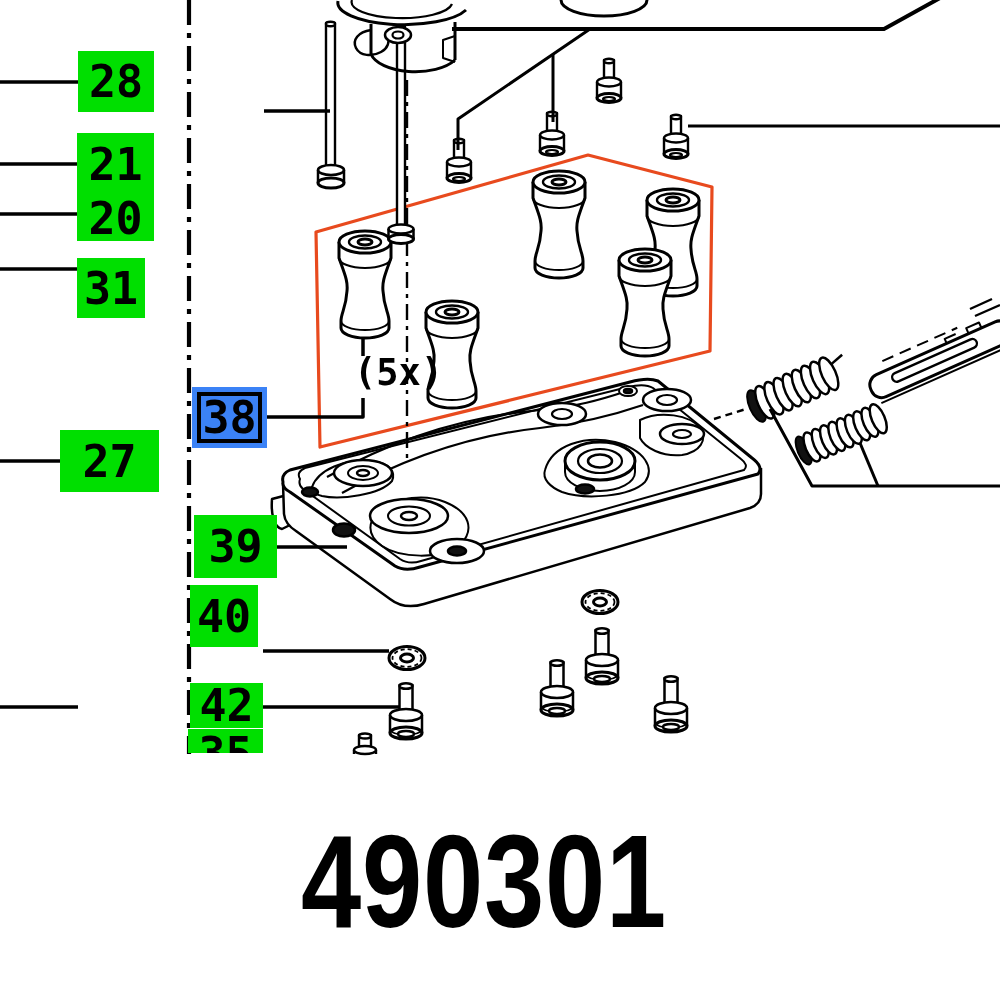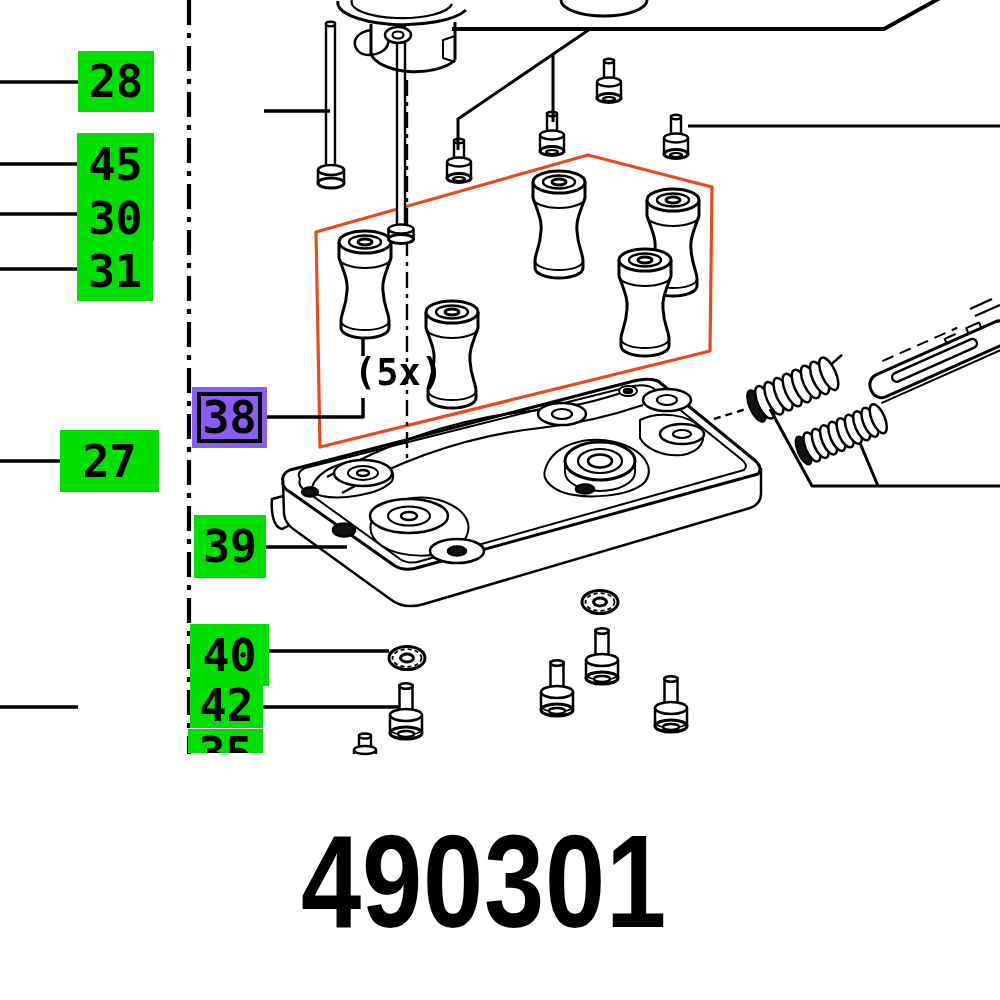--- a/index.html
+++ b/index.html
@@ -2,21 +2,21 @@
 <html><head>
 <meta charset="utf-8">
 <style>
   html,body{margin:0;padding:0;background:#fff;}
   #stage{position:relative;width:1000px;height:1000px;background:#fff;overflow:hidden;
          font-family:"DejaVu Sans Mono", monospace;text-align:right;}
   #drawing{position:absolute;left:0;top:0;}
   .callout{position:absolute;background:#00DF00;color:#000;display:flex;align-items:center;
            justify-content:center;font-weight:bold;font-size:45px;line-height:1;
            font-family:"DejaVu Sans Mono", monospace;}
-  .callout.red{background:#8b5cf6;}
+  .callout.red{background:#3b82f6;}
   .callout .inner{position:absolute;left:5px;top:5px;right:5px;bottom:5px;
                   border:4px solid #000;pointer-events:none;}
   .callout span{position:relative;z-index:2;}
   .callout.partial{overflow:hidden;align-items:flex-start;}
   .callout.partial span{margin-top:2px;}
   #qty-note{position:absolute;left:326px;top:351px;font-size:37px;font-weight:bold;
             color:#000;font-family:"DejaVu Sans Mono", monospace;margin-left:28px;}
   #part-number{position:absolute;left:301px;top:816px;font-size:132px;font-weight:bold;
                color:#000;font-family:"Liberation Sans", sans-serif;line-height:1;
                transform:scaleX(0.82);transform-origin:0 0;letter-spacing:1px;}
@@ -218,39 +218,39 @@
     <line x1="860" y1="443" x2="878" y2="486" stroke-width="3"></line>
   </g>
 
   <line x1="189" y1="0" x2="189" y2="754" stroke-width="4.2" stroke-dasharray="25 8 5 8"></line>
 </svg>
 
   <div class="callout" style="left:78px;top:51px;width:76px;height:61px">
       <span>28</span>
     </div>
   <div class="callout" style="left:77px;top:133px;width:77px;height:62px">
-      <span>45</span>
+      <span>21</span>
     </div>
   <div class="callout" style="left:77px;top:195px;width:77px;height:46px">
-      <span>30</span>
-    </div>
-  <div class="callout" style="left:77px;top:241px;width:76px;height:60px">
+      <span>20</span>
+    </div>
+  <div class="callout" style="left:77px;top:258px;width:68px;height:60px">
       <span>31</span>
     </div>
   <div class="callout red" style="left:192px;top:387px;width:75px;height:61px">
        <div class="inner"></div>
        <span>38</span>
     </div>
   <div class="callout" style="left:60px;top:430px;width:99px;height:62px">
       <span>27</span>
     </div>
-  <div class="callout" style="left:194px;top:515px;width:72px;height:63px">
+  <div class="callout" style="left:194px;top:515px;width:83px;height:63px">
       <span>39</span>
     </div>
-  <div class="callout" style="left:190px;top:624px;width:79px;height:62px">
+  <div class="callout" style="left:190px;top:585px;width:68px;height:62px">
       <span>40</span>
     </div>
   <div class="callout" style="left:190px;top:683px;width:73px;height:45px">
       <span>42</span>
     </div>
   <div class="callout partial" style="left:188px;top:729px;width:75px;height:24px">
       <span>35</span>
     </div>
 
   <div id="qty-note">(5x)</div>

